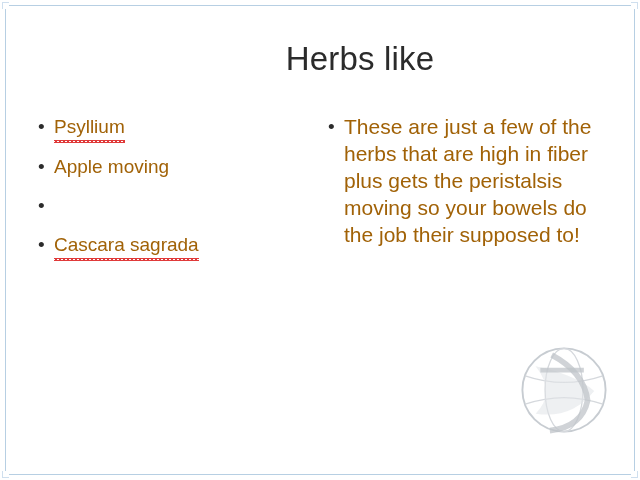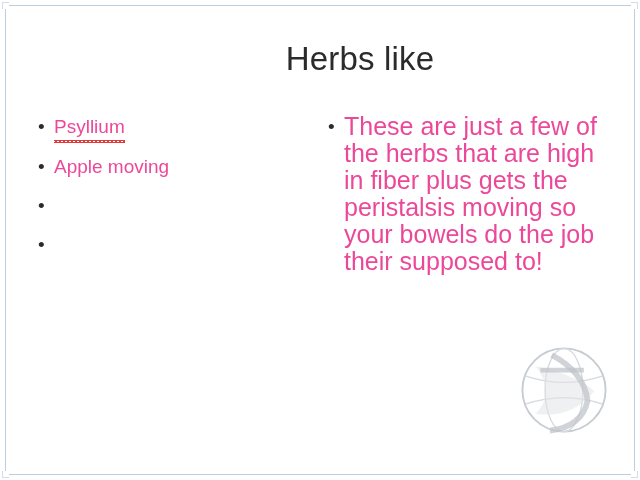--- a/index.html
+++ b/index.html
@@ -78,27 +78,27 @@
   .bullet-dot {
     flex: 0 0 auto;
     width: 16px;
     font-size: 19px;
     line-height: 27px;
     color: #2b2b2b;
   }
   .bullet-text {
     font-size: 19px;
     line-height: 27px;
-    color: #ec4899;
+    color: #a16207;
   }
   .col-right .bullet-row {
     margin-bottom: 0;
   }
   .col-right .bullet-text {
-    font-size: 25px;
+    font-size: 21px;
     line-height: 27px;
   }
 
   
   .squiggle {
     position: relative;
     display: inline-block;
     padding-bottom: 1px;
   }
   .squiggle::after {
@@ -147,20 +147,21 @@
       <span class="bullet-dot">•</span>
       <span class="bullet-text">Apple moving</span>
     </div>
 
     <div class="bullet-row">
       <span class="bullet-dot">•</span>
     </div>
 
     <div class="bullet-row">
       <span class="bullet-dot">•</span>
+      <span class="bullet-text"><span class="squiggle">Cascara sagrada</span></span>
     </div>
 
   </div>
 
   <div class="col col-right">
     <div class="bullet-row">
       <span class="bullet-dot">•</span>
       <span class="bullet-text">These are just a few of the herbs that are high in fiber plus gets the peristalsis moving so your bowels do the job their supposed to!</span>
     </div>
   </div>

